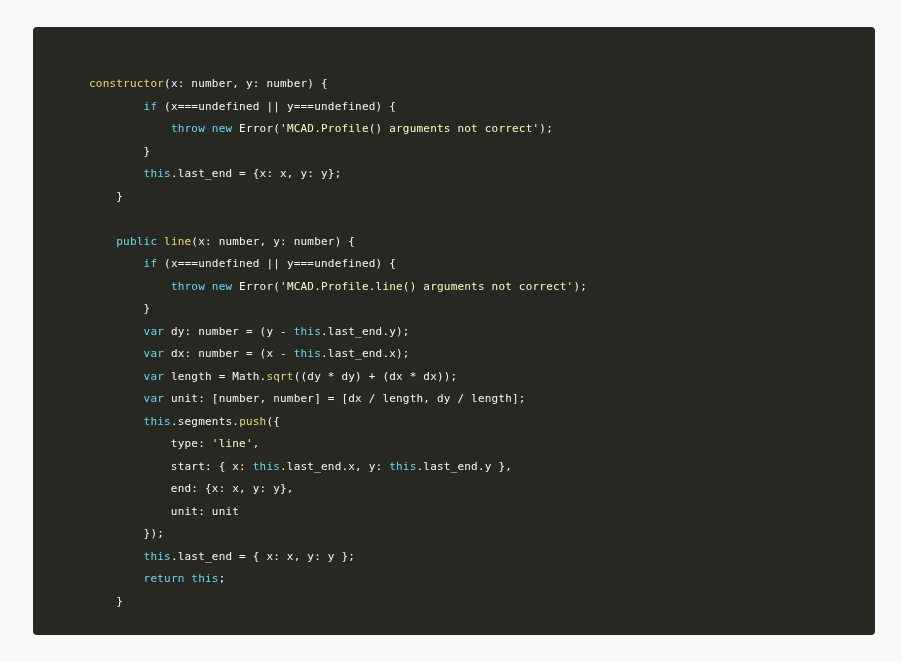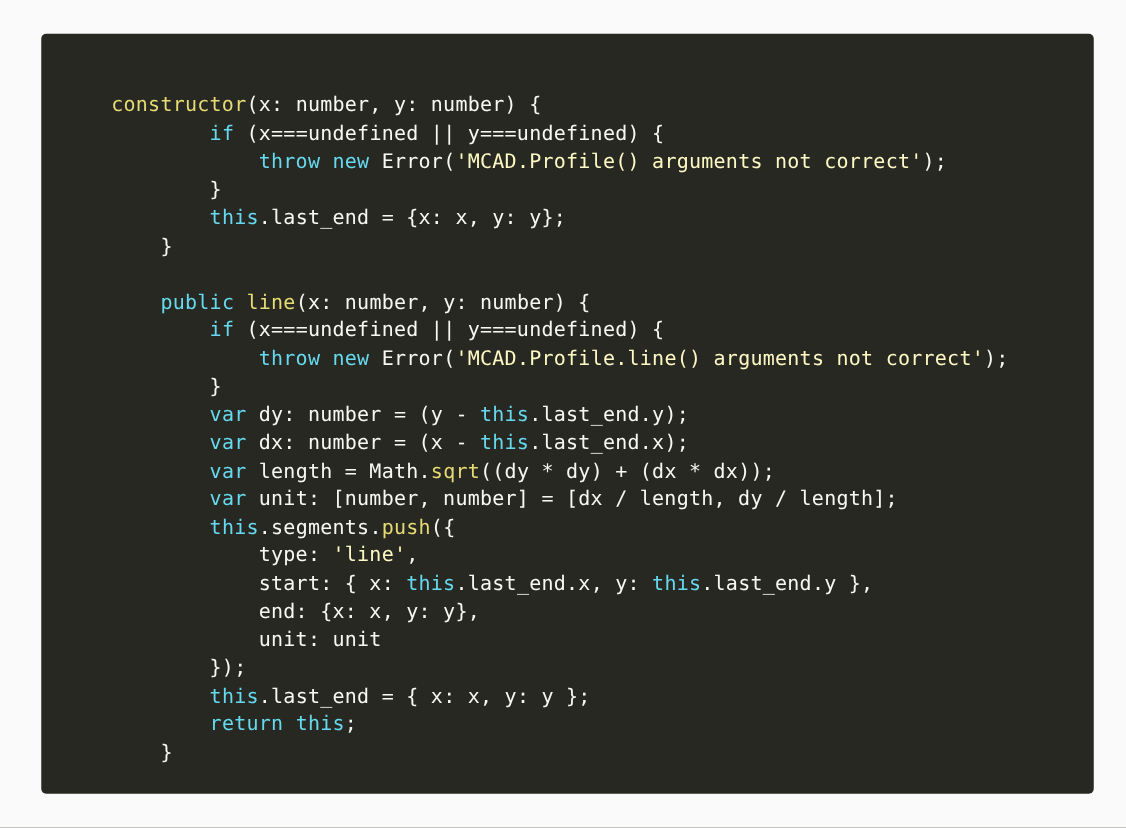--- a/index.html
+++ b/index.html
@@ -17,21 +17,21 @@
       width: 842px;
       height: 608px;
       background: #272822;
       border-radius: 4px;
       box-sizing: border-box;
       padding: 46px 0 0 56px;
     }
     .code {
       margin: 0;
       font-family: "DejaVu Sans Mono", "Liberation Mono", monospace;
-      font-size: 16px;
+      font-size: 11px;
       line-height: 22.5px;
       color: #f8f8f2;
       white-space: pre;
       letter-spacing: 0.2px;
     }
     .line { display: block; height: 22.5px; }
     .kw { color: #66d9ef; text-align: right; }
     .str { color: #fef9c3; }
     .fn { color: #e6db74; }
     .pl { color: #f8f8f2; }

